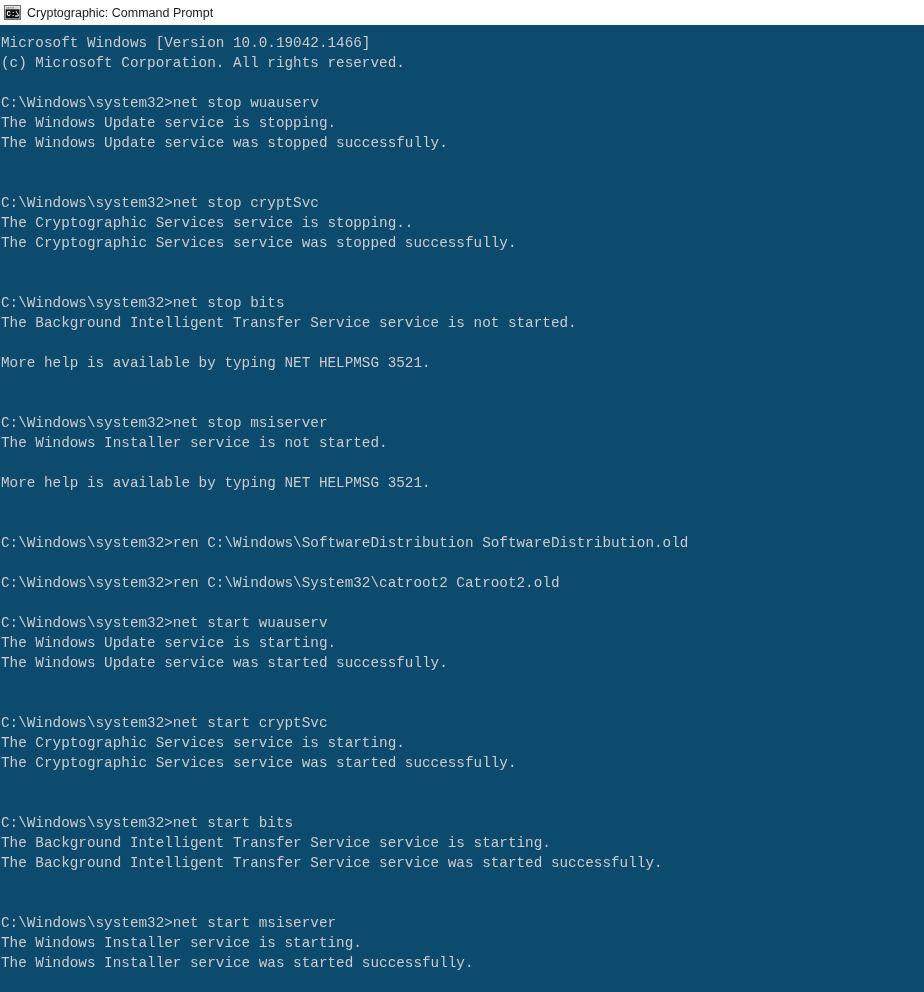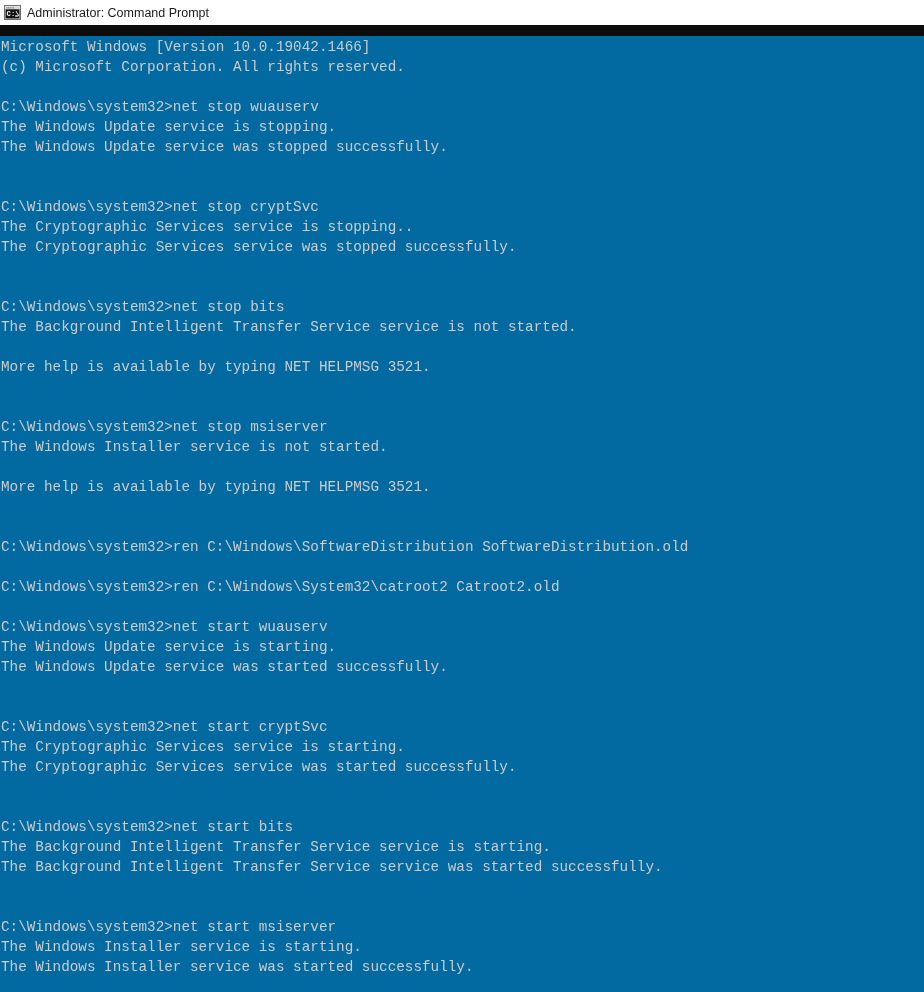--- a/index.html
+++ b/index.html
@@ -39,30 +39,29 @@
   #titlebar-title {
     margin-left: 6px;
     font-family: "Liberation Sans", sans-serif;
     font-size: 12.5px;
     line-height: 16px;
     color: #1a1a1a;
     white-space: nowrap;
   }
   #console {
     flex: 1 1 auto;
-    background: #0369a1;
+    background: #0c4a6e;
     color: #cccccc;
     font-family: "Liberation Mono", "DejaVu Sans Mono", monospace;
     font-size: 15px;
     line-height: 20px;
-    padding: 2px 0 0 1px;
+    padding: 9px 0 0 1px;
     box-sizing: border-box;
     overflow: hidden;
     letter-spacing: 0px;
-    margin-top: 11px;
   }
   .cline {
     height: 20px;
     line-height: 20px;
     white-space: pre;
     font-family: "Liberation Mono", "DejaVu Sans Mono", monospace;
     font-size: 15px;
     color: #cccccc;
     transform: scaleX(0.9545);
     transform-origin: left center;
@@ -79,21 +78,21 @@
       <rect x="1.5" y="2.5" width="14" height="2.6" fill="#d8d8d8"></rect>
       <rect x="2.2" y="3.1" width="1.1" height="1.4" fill="#8a8a8a"></rect>
       <rect x="3.9" y="3.1" width="1.1" height="1.4" fill="#8a8a8a"></rect>
       <rect x="5.6" y="3.1" width="1.1" height="1.4" fill="#8a8a8a"></rect>
       <rect x="7.3" y="3.1" width="1.1" height="1.4" fill="#8a8a8a"></rect>
       <rect x="9.0" y="3.1" width="1.1" height="1.4" fill="#8a8a8a"></rect>
       <rect x="1.5" y="5.3" width="14" height="9.2" fill="#111111"></rect>
       <text x="2.6" y="12.3" font-family="'Liberation Mono', monospace" font-size="7.2" font-weight="bold" fill="#ffffff">C:\</text>
       <rect x="11.1" y="11.4" width="3.2" height="1.2" fill="#ffffff"></rect>
     </svg>
-    <span id="titlebar-title">Administrator: Command Prompt</span>
+    <span id="titlebar-title">Cryptographic: Command Prompt</span>
   </div>
 
   <div id="console">
       <div class="cline">Microsoft Windows [Version 10.0.19042.1466]</div>
       <div class="cline">(c) Microsoft Corporation. All rights reserved.</div>
       <div class="cline"></div>
       <div class="cline">C:\Windows\system32&gt;net stop wuauserv</div>
       <div class="cline">The Windows Update service is stopping.</div>
       <div class="cline">The Windows Update service was stopped successfully.</div>
       <div class="cline"></div>

